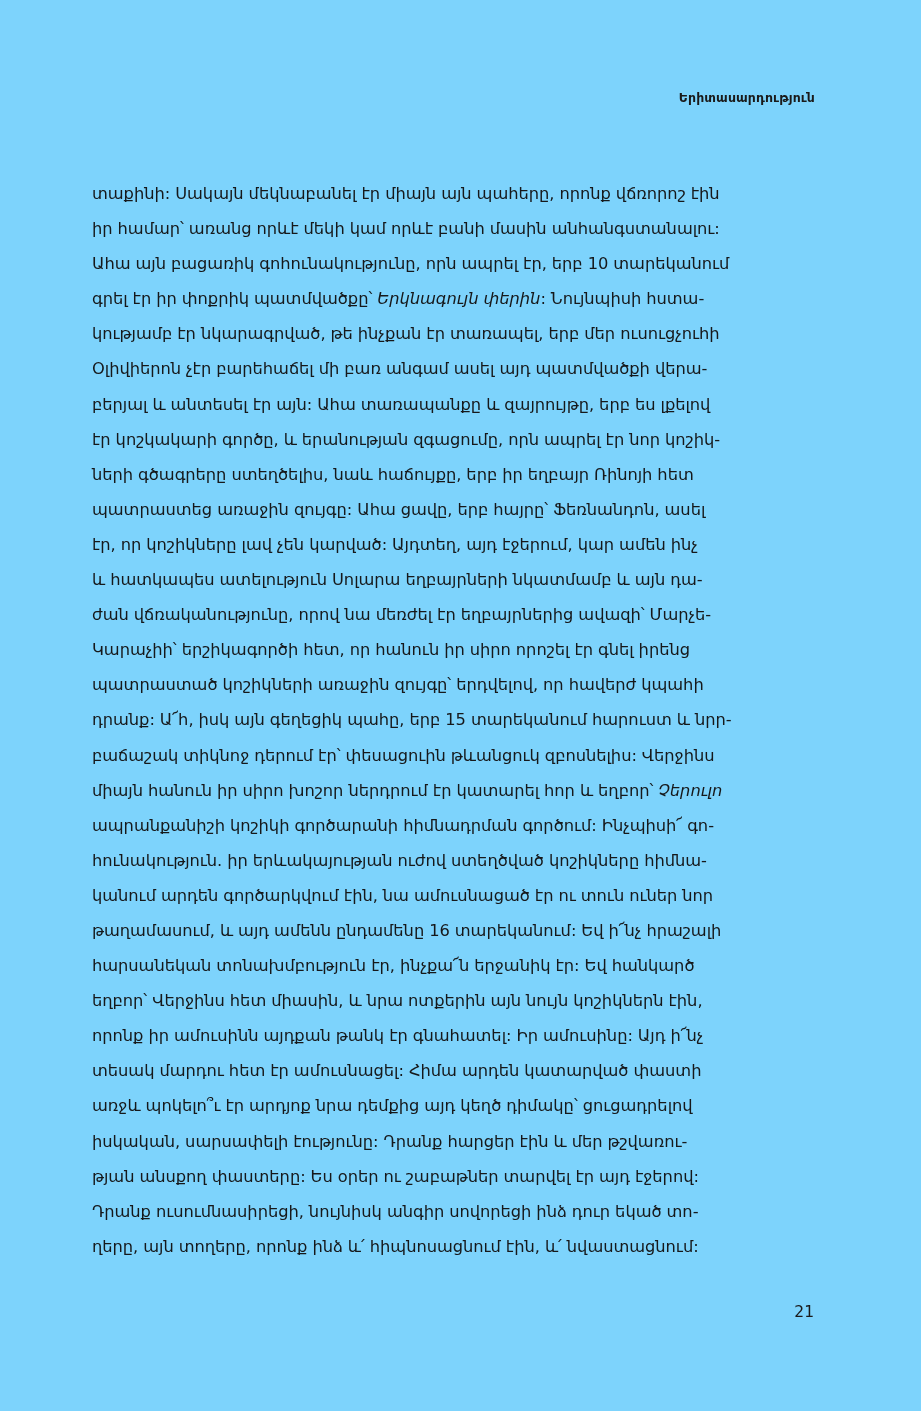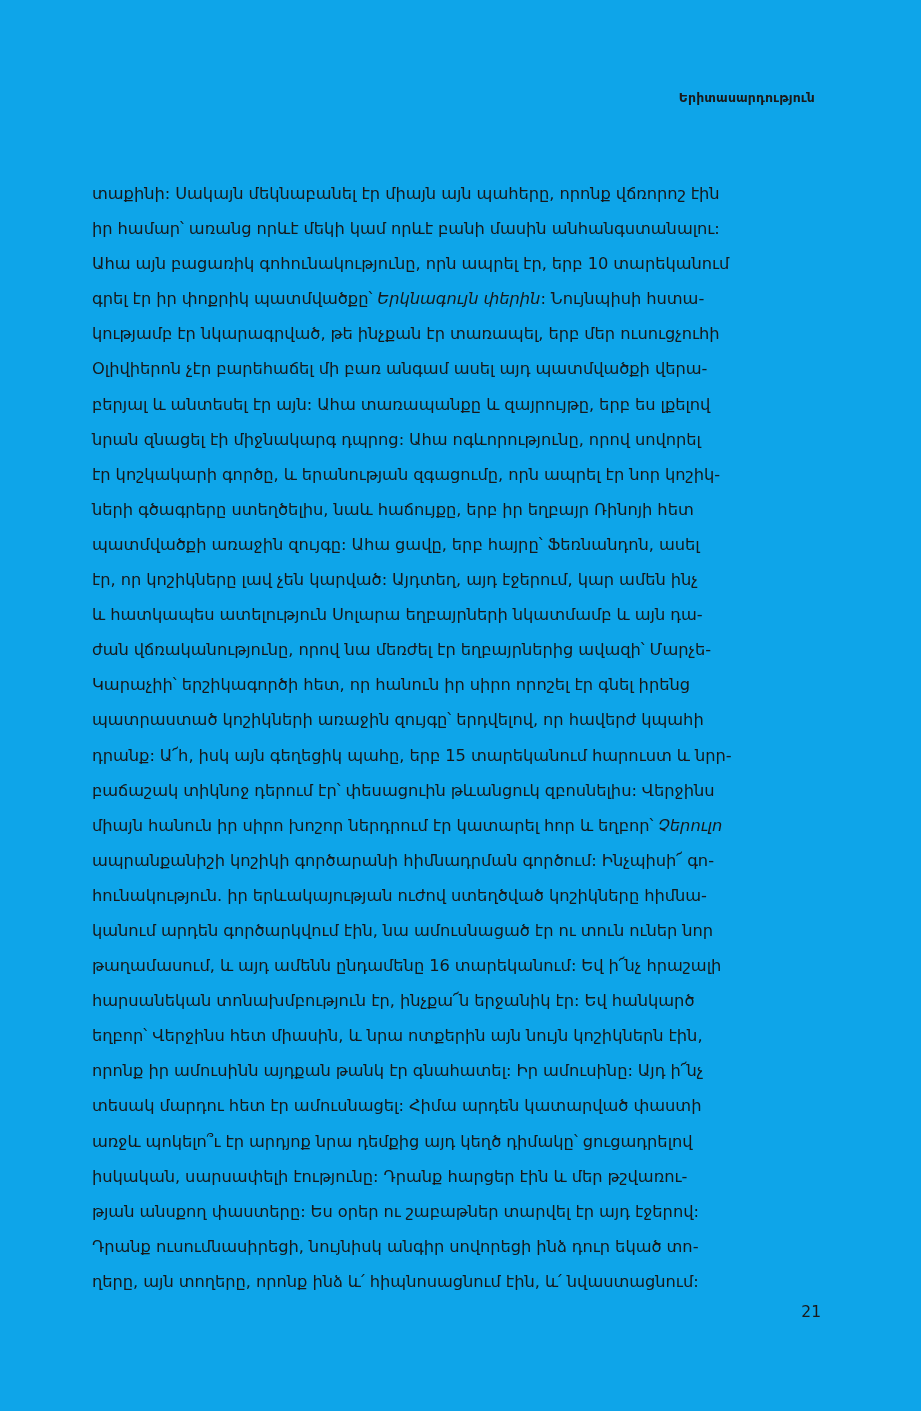--- a/index.html
+++ b/index.html
@@ -10,21 +10,21 @@
     width: 921px;
     height: 1411px;
     background: #ffffff;
     font-family: "DejaVu Sans", sans-serif;
     overflow: hidden;
   }
   .page {
     position: relative;
     width: 921px;
     height: 1411px;
-    background: #0ea5e9;
+    background: #7dd3fc;
     box-sizing: border-box;
   }
   .running-head {
     position: absolute;
     top: 90px;
     right: 106px;
     font-family: "DejaVu Sans", sans-serif;
     font-size: 12.5px;
     font-weight: 600;
     letter-spacing: 0.1px;
@@ -52,45 +52,44 @@
   }
   .body-text .ln.last {
     white-space: normal;
   }
   .body-text i {
     font-style: italic;
   }
   .folio {
     position: absolute;
     top: 1303px;
-    right: 100px;
+    right: 107px;
     font-family: "DejaVu Sans", sans-serif;
     font-size: 15.5px;
     color: #1a1a1a;
   }
 </style>
 </head>
 <body>
 
 <div class="page">
 
   <div class="running-head">Երիտասարդություն</div>
 
   <div class="body-text">
     <span class="ln">տաքինի: Սակայն մեկնաբանել էր միայն այն պահերը, որոնք վճռորոշ էին</span>
     <span class="ln">իր համար՝ առանց որևէ մեկի կամ որևէ բանի մասին անհանգստանալու:</span>
     <span class="ln">Ահա այն բացառիկ գոհունակությունը, որն ապրել էր, երբ 10 տարեկանում</span>
     <span class="ln"><span><span>գրել էր իր փոքրիկ պատմվածքը՝ </span><i>Երկնագույն փերին</i><span>: Նույնպիսի հստա-</span></span></span>
     <span class="ln">կությամբ էր նկարագրված, թե ինչքան էր տառապել, երբ մեր ուսուցչուհի</span>
     <span class="ln">Օլիվիերոն չէր բարեհաճել մի բառ անգամ ասել այդ պատմվածքի վերա-</span>
     <span class="ln">բերյալ և անտեսել էր այն: Ահա տառապանքը և զայրույթը, երբ ես լքելով</span>
-    <span class="ln">նրան զնացել էի միջնակարգ դպրոց: Ահա ոգևորությունը, որով սովորել</span>
     <span class="ln">էր կոշկակարի գործը, և երանության զգացումը, որն ապրել էր նոր կոշիկ-</span>
     <span class="ln">ների գծագրերը ստեղծելիս, նաև հաճույքը, երբ իր եղբայր Ռինոյի հետ</span>
-    <span class="ln">պատմվածքի առաջին զույգը: Ահա ցավը, երբ հայրը՝ Ֆեռնանդոն, ասել</span>
+    <span class="ln">պատրաստեց առաջին զույգը: Ահա ցավը, երբ հայրը՝ Ֆեռնանդոն, ասել</span>
     <span class="ln">էր, որ կոշիկները լավ չեն կարված: Այդտեղ, այդ էջերում, կար ամեն ինչ</span>
     <span class="ln">և հատկապես ատելություն Սոլարա եղբայրների նկատմամբ և այն դա-</span>
     <span class="ln">ժան վճռականությունը, որով նա մեռժել էր եղբայրներից ավազի՝ Մարչե-</span>
     <span class="ln">Կարաչիի՝ երշիկագործի հետ, որ հանուն իր սիրո որոշել էր գնել իրենց</span>
     <span class="ln">պատրաստած կոշիկների առաջին զույգը՝ երդվելով, որ հավերժ կպահի</span>
     <span class="ln">դրանք: Ա՜հ, իսկ այն գեղեցիկ պահը, երբ 15 տարեկանում հարուստ և նրր-</span>
     <span class="ln">բաճաշակ տիկնոջ դերում էր՝ փեսացուին թևանցուկ զբոսնելիս: Վերջինս</span>
     <span class="ln"><span><span>միայն հանուն իր սիրո խոշոր ներդրում էր կատարել հոր և եղբոր՝ </span><i>Չերուլո</i></span></span>
     <span class="ln">ապրանքանիշի կոշիկի գործարանի հիմնադրման գործում: Ինչպիսի՜ գո-</span>
     <span class="ln">հունակություն. իր երևակայության ուժով ստեղծված կոշիկները հիմնա-</span>

